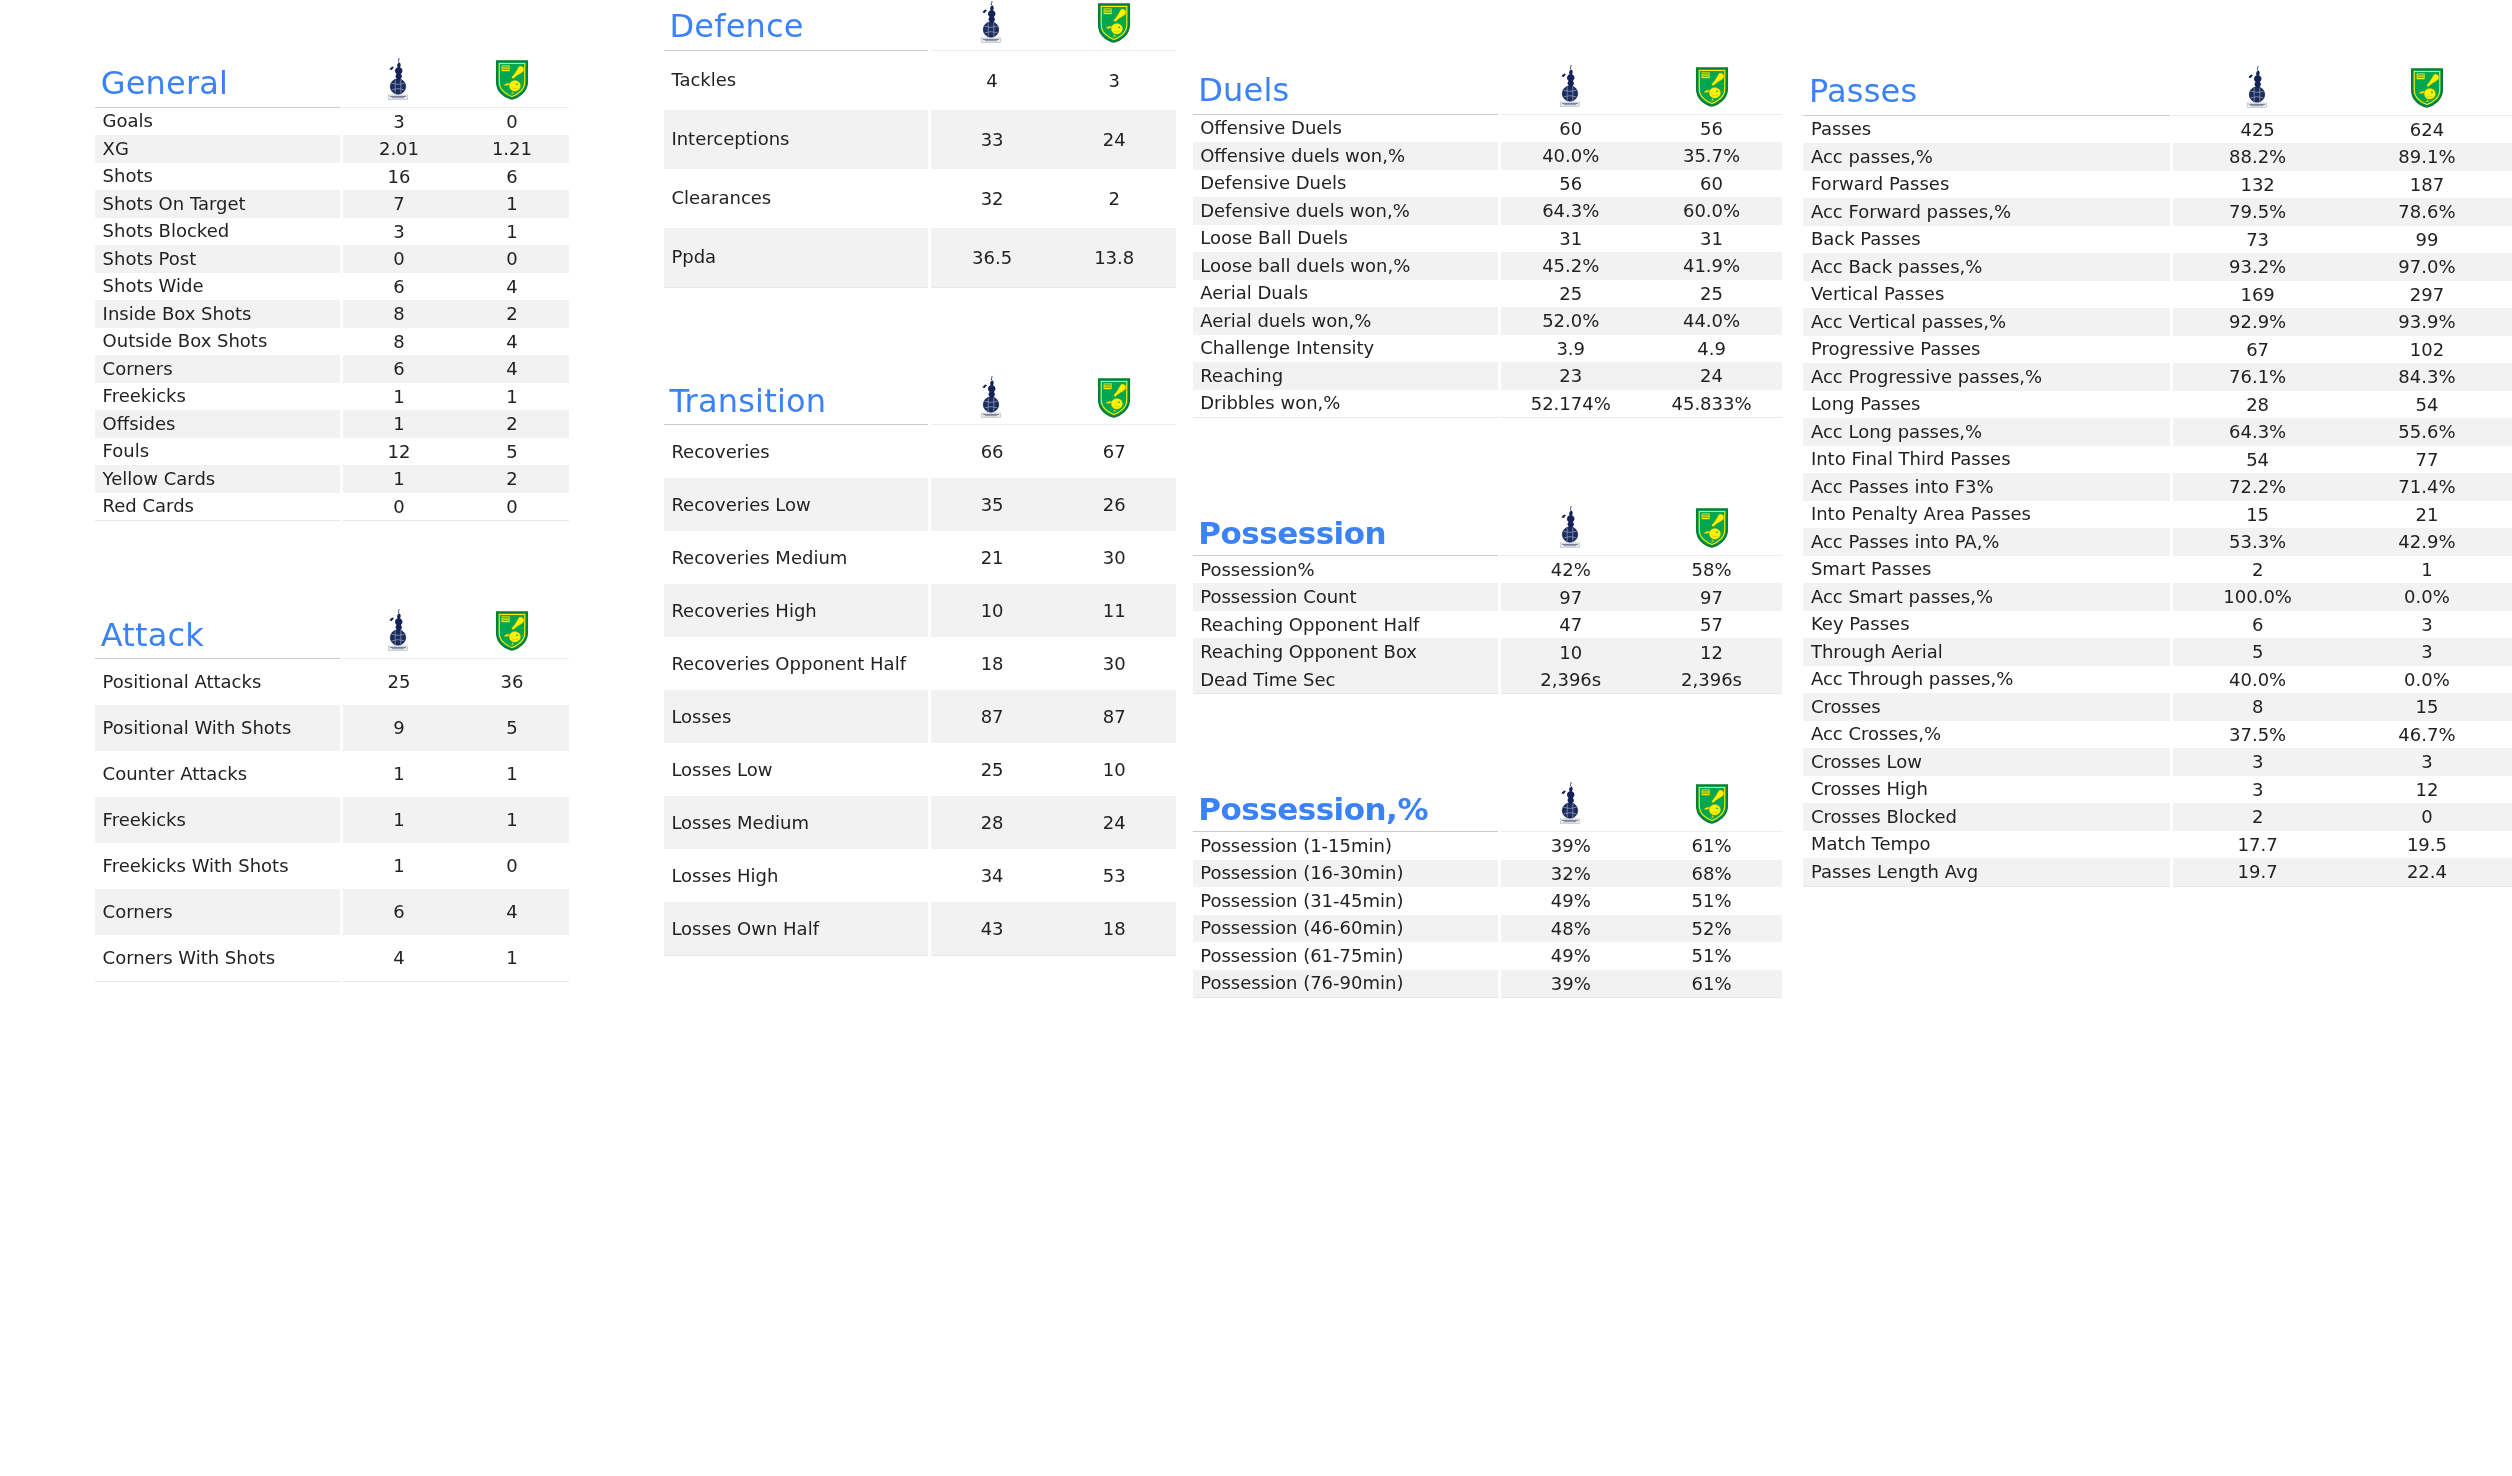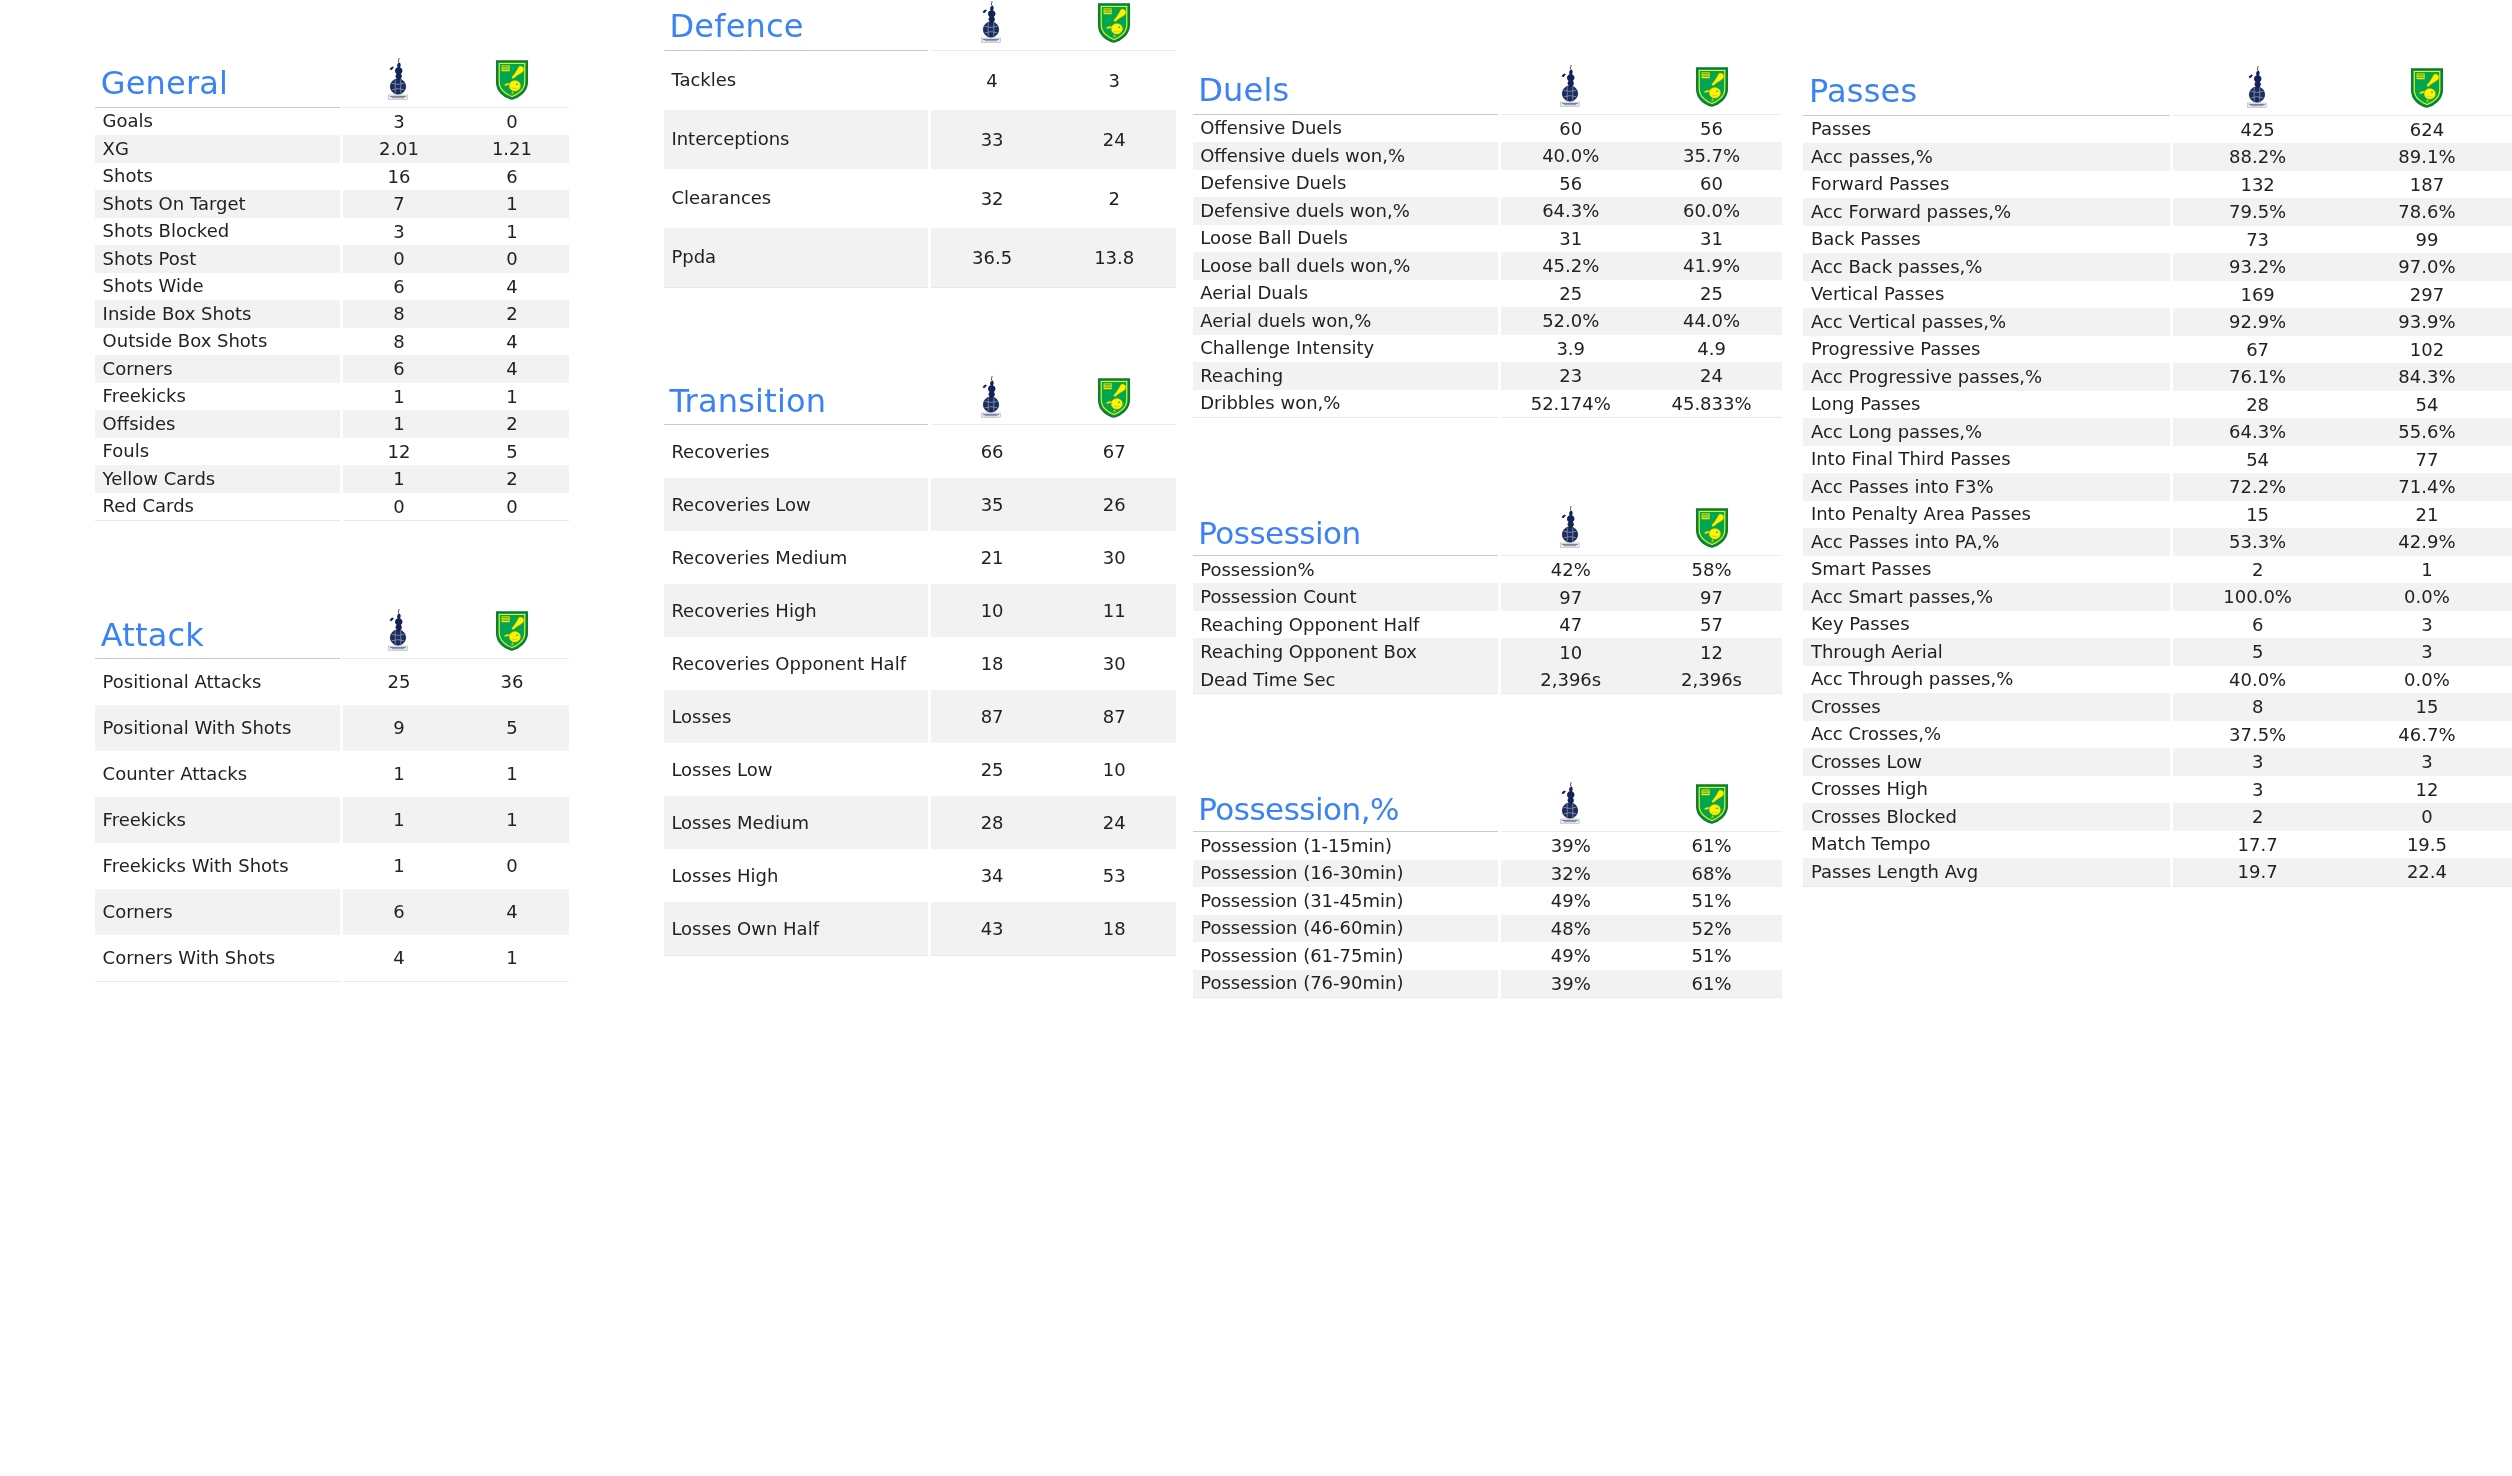--- a/index.html
+++ b/index.html
@@ -60,21 +60,21 @@
   }
   .hdr-title {
     font-size: 32px;
     font-weight: 400;
     letter-spacing: 0.2px;
     line-height: 1.05;
     white-space: nowrap;
     color: #3b82f6;
   }
   .hdr-title.bold {
-    font-weight: 400;
+    font-weight: 700;
     font-size: 31px;
     font-family: "DejaVu Sans", sans-serif;
     letter-spacing: -0.5px;
   }
 
   
   .stat-table td.lbl {
     font-size: 18px;
     color: #222;
     text-align: left;

